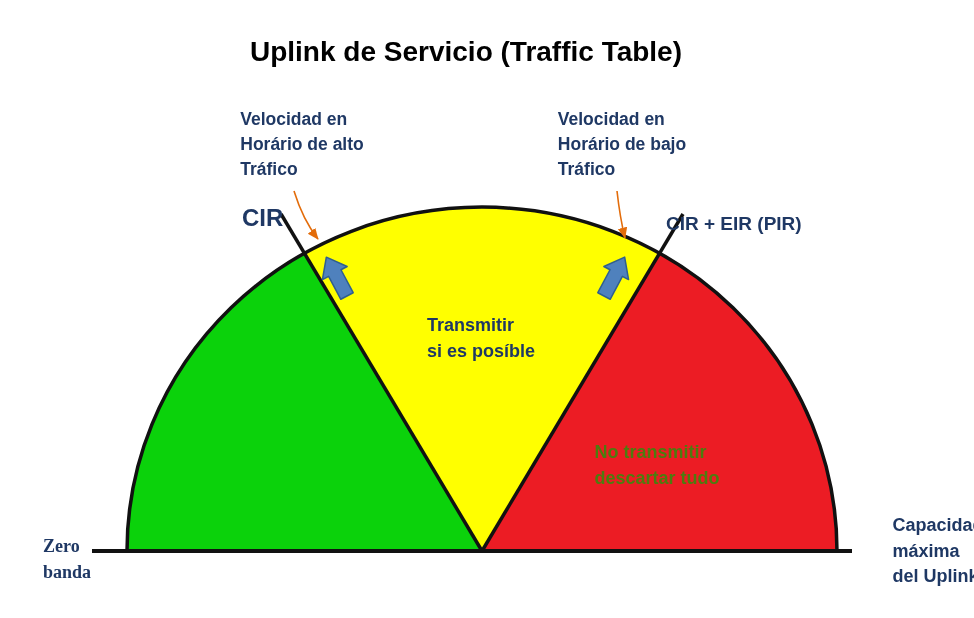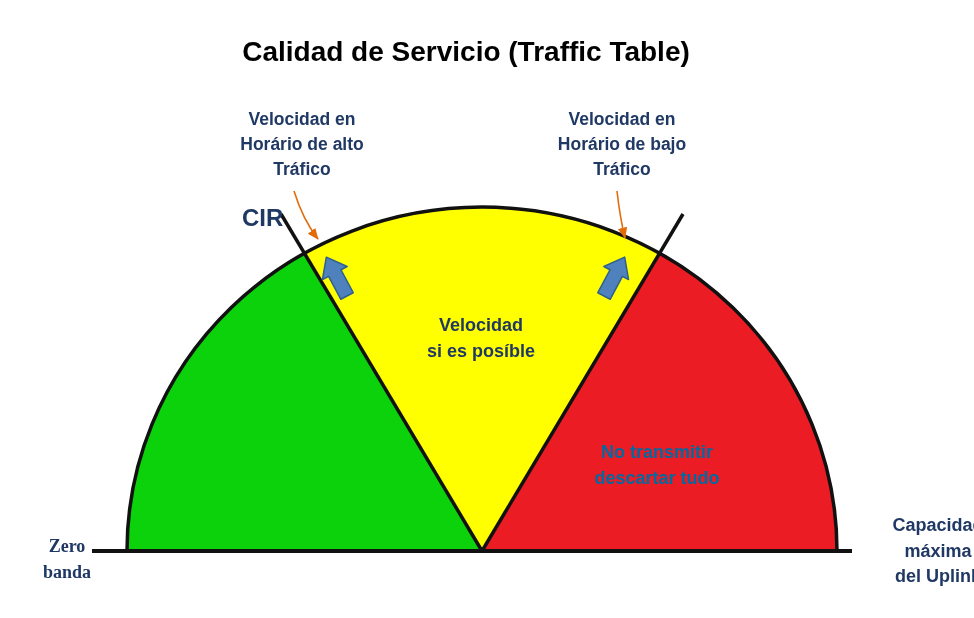--- a/index.html
+++ b/index.html
@@ -16,25 +16,24 @@
     transform:translateX(-50%);
     font-size:28px; font-weight:bold; color:#000000;
     white-space:nowrap;
   }
   .lbl {
     position:absolute;
     font-weight:bold;
     color:#1F3864;
     font-size:18px;
     line-height:1.42;
-    text-align:center;
     white-space:pre-line;
   }
   .lbl.centered { transform:translateX(-50%); }
-  .lbl.red-text { color:#0369a1; }
+  .lbl.red-text { color:#4d7c0f; }
   .lbl.small { font-size:17.5px; }
   .lbl.nowrap { white-space:nowrap; }
 </style>
 </head>
 <body>
 
 <div class="canvas">
 
   <svg class="gauge-svg" viewBox="0 0 974 618" xmlns="http://www.w3.org/2000/svg">
     <defs>
@@ -58,34 +57,35 @@
       <path d="M -7 0 L -7 -26 L -14 -26 L 0 -44 L 14 -26 L 7 -26 L 7 0 Z" stroke="#2F5F8F" stroke-width="1.5" stroke-linejoin="round" fill="#4F81BD"></path>
     </g>
     <g transform="translate(604,296) rotate(28)">
       <path d="M -7 0 L -7 -26 L -14 -26 L 0 -44 L 14 -26 L 7 -26 L 7 0 Z" stroke="#2F5F8F" stroke-width="1.5" stroke-linejoin="round" fill="#4F81BD"></path>
     </g>
 
     <path d="M 294 191 Q 303 220 318 239" fill="none" stroke="#E36C0A" stroke-width="1.6" marker-end="url(#oarr)"></path>
     <path d="M 617 191 Q 620 218 625 238" fill="none" stroke="#E36C0A" stroke-width="1.6" marker-end="url(#oarr)"></path>
   </svg>
 
-  <div class="title">Calidad de Servicio (Traffic Table)</div>
+  <div class="title">Uplink de Servicio (Traffic Table)</div>
 
   <div class="lbl centered small" style="left:302px; top:107px;">Velocidad en
 Horário de alto
 Tráfico</div>
 
   <div class="lbl centered small" style="left:622px; top:107px;">Velocidad en
 Horário de bajo
 Tráfico</div>
 
   <div class="lbl nowrap" style="left:242px; top:201px; font-size:24px;">CIR</div>
 
+  <div class="lbl nowrap" style="left:666px; top:211px; font-size:19px;">CIR + EIR (PIR)</div>
 
-  <div class="lbl centered" style="left:481px; top:313px;">Velocidad
+  <div class="lbl centered" style="left:481px; top:313px;">Transmitir
 si es posíble</div>
 
 
   <div class="lbl centered red-text" style="left:657px; top:440px;">No transmitir
 descartar tudo</div>
 
   <div class="lbl centered" style="left:67px; top:534px;font-family:Liberation Serif, serif;">Zero
 banda</div>
 
   <div class="lbl centered" style="left:938px; top:513px;">Capacidad

